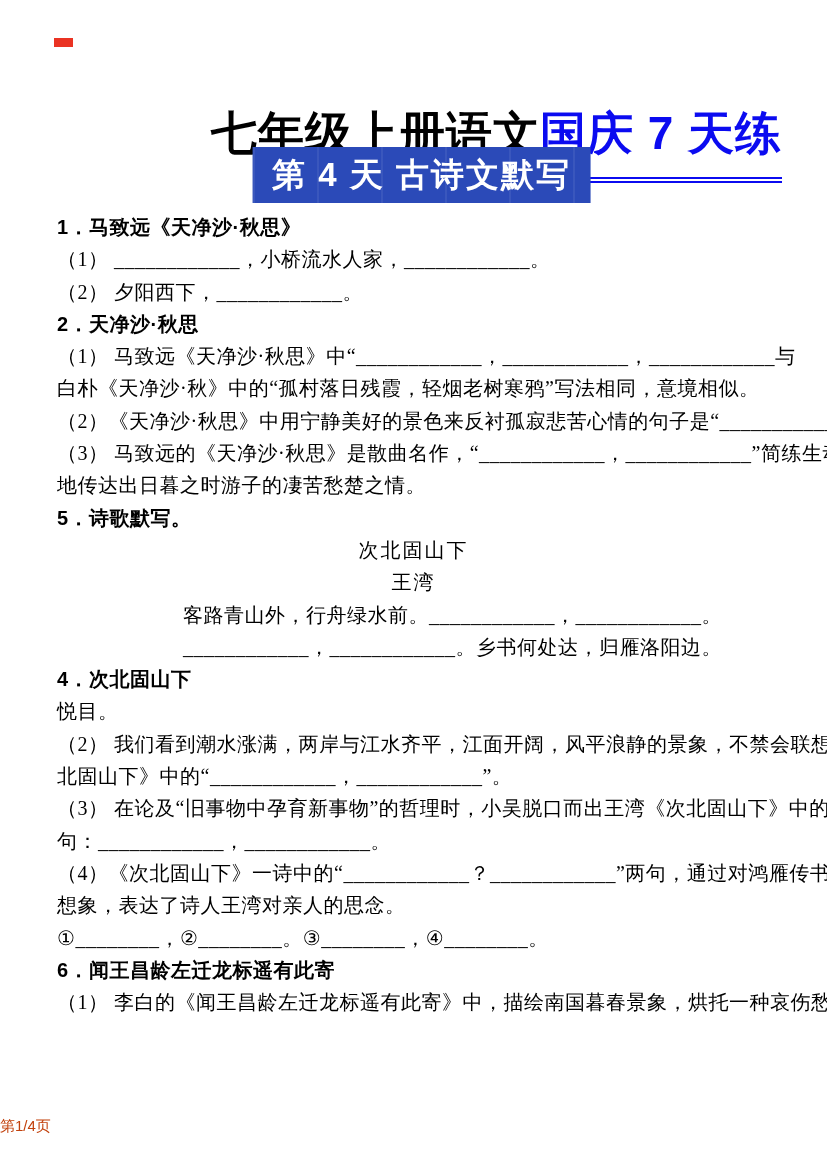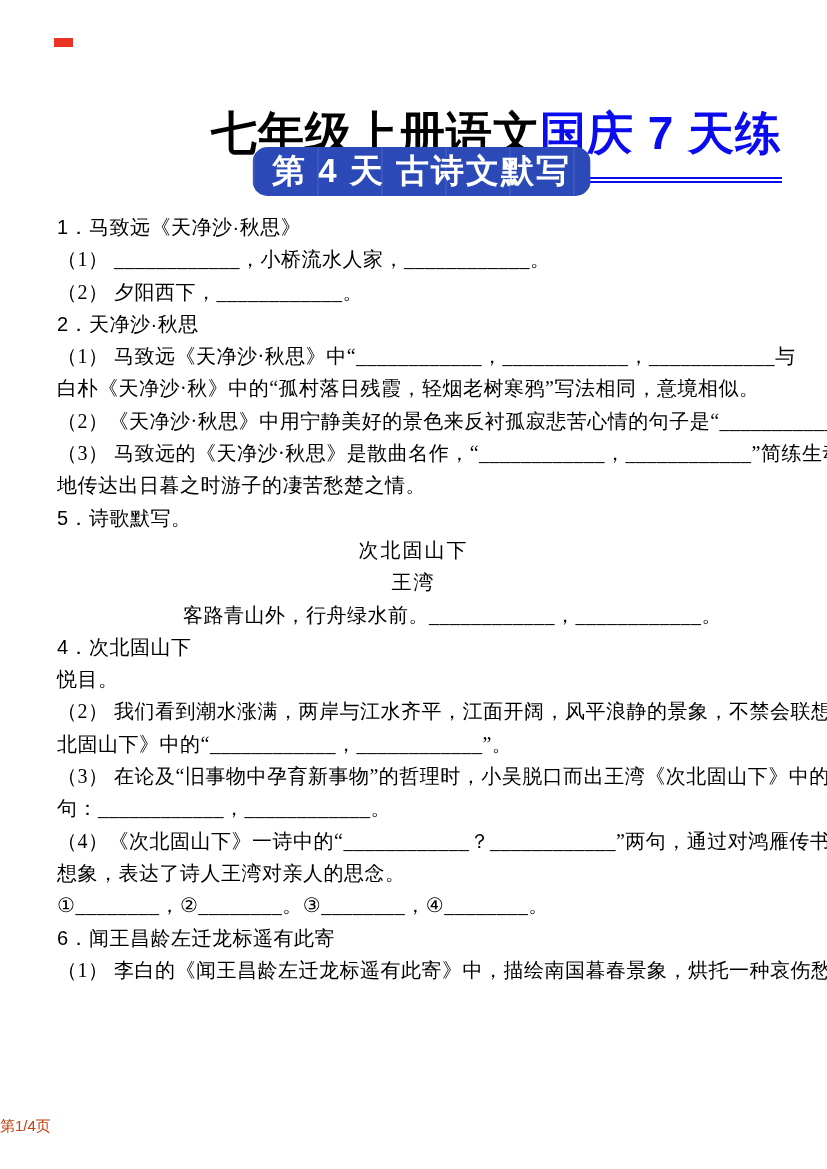--- a/index.html
+++ b/index.html
@@ -41,52 +41,51 @@
   .title-highlight {
     padding-bottom: 18px;
     border-bottom-style: double;
     border-bottom-width: 6px;
   }
   .day-banner {
     position: absolute;
     top: 147px;
     left: 50%;
     transform: translateX(calc(-50% + 8px));
-    height: 49px;
+    height: 56px;
     padding: 0 20px;
     display: flex;
     align-items: center;
     justify-content: flex-end;
     font-family: "Liberation Sans", sans-serif;
     font-weight: 700;
     font-size: 33px;
     letter-spacing: 2px;
     white-space: nowrap;
     background-image: repeating-linear-gradient(
       to right,
       rgba(255,255,255,0.07) 0px, rgba(255,255,255,0.07) 2px,
       rgba(255,255,255,0) 2px, rgba(255,255,255,0) 64px);
-    border-radius: 15px;
   }
   .content {
     position: absolute;
     top: 211px;
     left: 57px;
     right: 57px;
   }
   .line {
     margin: 0;
     font-size: 20px;
     line-height: 32.3px;
     white-space: nowrap;
     letter-spacing: 0.5px;
   }
   .line.heading {
     font-family: "Liberation Sans", sans-serif;
-    font-weight: 400;
+    font-weight: 700;
   }
   .line.center {
     text-align: center;
     letter-spacing: 2px;
   }
   .line.poem {
     margin-left: 126px;
   }
   .page-footer {
     position: absolute;
@@ -121,20 +120,21 @@
       <p class="line heading">2．天净沙·秋思</p>
       <p class="line body">（1） 马致远《天净沙·秋思》中“____________，____________，____________与</p>
       <p class="line body">白朴《天净沙·秋》中的“孤村落日残霞，轻烟老树寒鸦”写法相同，意境相似。</p>
       <p class="line body">（2）《天净沙·秋思》中用宁静美好的景色来反衬孤寂悲苦心情的句子是“____________”。</p>
       <p class="line body">（3） 马致远的《天净沙·秋思》是散曲名作，“____________，____________”简练生动</p>
       <p class="line body">地传达出日暮之时游子的凄苦愁楚之情。</p>
       <p class="line heading">5．诗歌默写。</p>
       <p class="line center">次北固山下</p>
       <p class="line center">王湾</p>
       <p class="line poem">客路青山外，行舟绿水前。____________，____________。</p>
+      <p class="line poem">____________，____________。乡书何处达，归雁洛阳边。</p>
       <p class="line heading">4．次北固山下</p>
       <p class="line body">悦目。</p>
       <p class="line body">（2） 我们看到潮水涨满，两岸与江水齐平，江面开阔，风平浪静的景象，不禁会联想到王湾《次</p>
       <p class="line body">北固山下》中的“____________，____________”。</p>
       <p class="line body">（3） 在论及“旧事物中孕育新事物”的哲理时，小吴脱口而出王湾《次北固山下》中的名</p>
       <p class="line body">句：____________，____________。</p>
       <p class="line body">（4）《次北固山下》一诗中的“____________？____________”两句，通过对鸿雁传书的</p>
       <p class="line body">想象，表达了诗人王湾对亲人的思念。</p>
       <p class="line body">①________，②________。③________，④________。</p>
       <p class="line heading">6．闻王昌龄左迁龙标遥有此寄</p>

